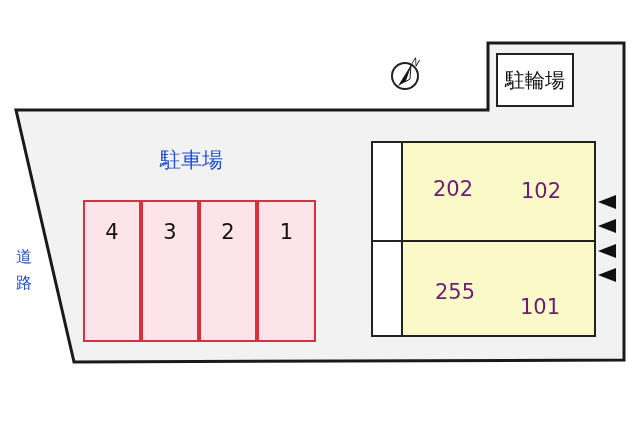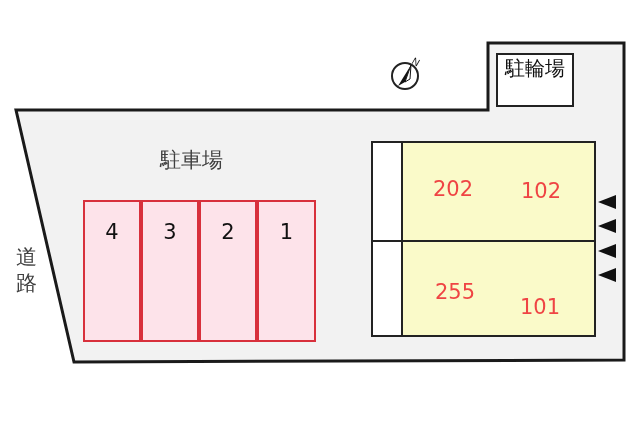--- a/index.html
+++ b/index.html
@@ -1,26 +1,26 @@
 <!DOCTYPE html>
 <html><head>
 <meta charset="utf-8">
 <style>
   html,body{margin:0;padding:0;background:#ffffff;}
   body{width:640px;height:427px;position:relative;overflow:hidden;font-family:"DejaVu Sans","Liberation Sans",sans-serif;}
   .abs{position:absolute;}
   svg.site{position:absolute;left:0;top:0;}
-  .lbl{position:absolute;color:#404040;white-space:nowrap;}
-  .bike{position:absolute;left:496px;top:53px;width:78px;height:54px;border:2px solid #222;background:#fff;box-sizing:border-box;display:flex;justify-content:center;font-size:20px;color:#111;}
+  .lbl{position:absolute;color:#1d4ed8;white-space:nowrap;}
+  .bike{position:absolute;left:496px;top:53px;width:78px;height:54px;border:2px solid #222;background:#fff;box-sizing:border-box;display:flex;align-items:center;justify-content:center;font-size:20px;color:#111;}
   .stall{position:absolute;top:200px;width:58px;height:142px;border:2px solid #d8303c;box-sizing:border-box;background:#fde3ea;}
   .stall span{position:absolute;top:18px;left:0;width:100%;text-align:center;font-size:21px;color:#111;}
   .bldg{position:absolute;left:371px;top:141px;width:225px;height:196px;border:2px solid #222;box-sizing:border-box;background:#fafac9;}
   .stair{position:absolute;left:0;top:0;width:30px;height:100%;background:#fff;border-right:2px solid #222;box-sizing:border-box;}
   .hline{position:absolute;left:0;top:97px;width:100%;height:2px;background:#222;}
-  .room{position:absolute;font-size:21px;color:#ef4444;}
+  .room{position:absolute;font-size:21px;color:#701a75;}
   .arrow{position:absolute;left:598px;width:0;height:0;border-top:7px solid transparent;border-bottom:7px solid transparent;border-right:18px solid #111;}
 </style>
 </head>
 <body>
 
 <svg class="site" width="640" height="427">
   <polygon points="16,110 488,110 488,43 624,43 624,360 74,362" fill="#f2f2f2" stroke="#1a1a1a" stroke-width="3"></polygon>
 </svg>
 
 <svg class="abs" style="left:388px;top:55px" width="36" height="38">
@@ -29,21 +29,21 @@
   <polygon points="23,10 17,27 22,24" fill="#fff" stroke="#111" stroke-width="1"></polygon>
   <text x="24" y="10" font-size="10" font-family="Liberation Sans, sans-serif" fill="#111" transform="rotate(30 27 7)">N</text>
 </svg>
 
 <div class="bike">
   <span>駐輪場</span>
 </div>
 
 <div class="lbl" style="left:160px;top:146px;font-size:21px;">駐車場</div>
 
-<div class="lbl" style="left:16px;top:244px;font-size:21px;width:24px;line-height:26px;white-space:normal;word-break:break-all;">道路</div>
+<div class="lbl" style="left:16px;top:244px;font-size:16px;width:24px;line-height:26px;white-space:normal;word-break:break-all;">道路</div>
 
 <div class="stall" style="left:83px">
     <span>4</span>
   </div>
 <div class="stall" style="left:141px">
     <span>3</span>
   </div>
 <div class="stall" style="left:199px">
     <span>2</span>
   </div>

